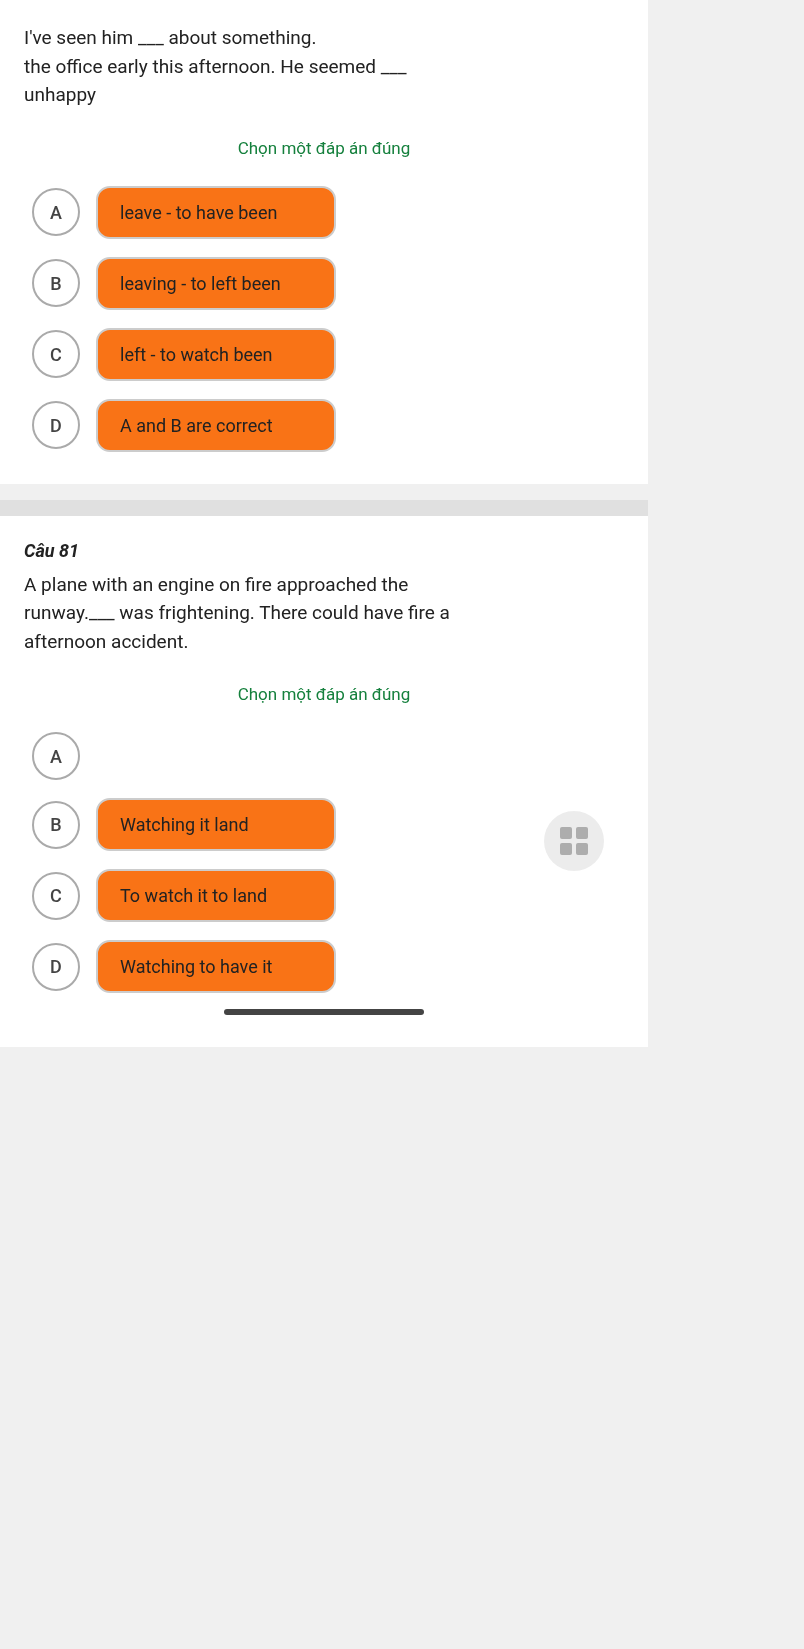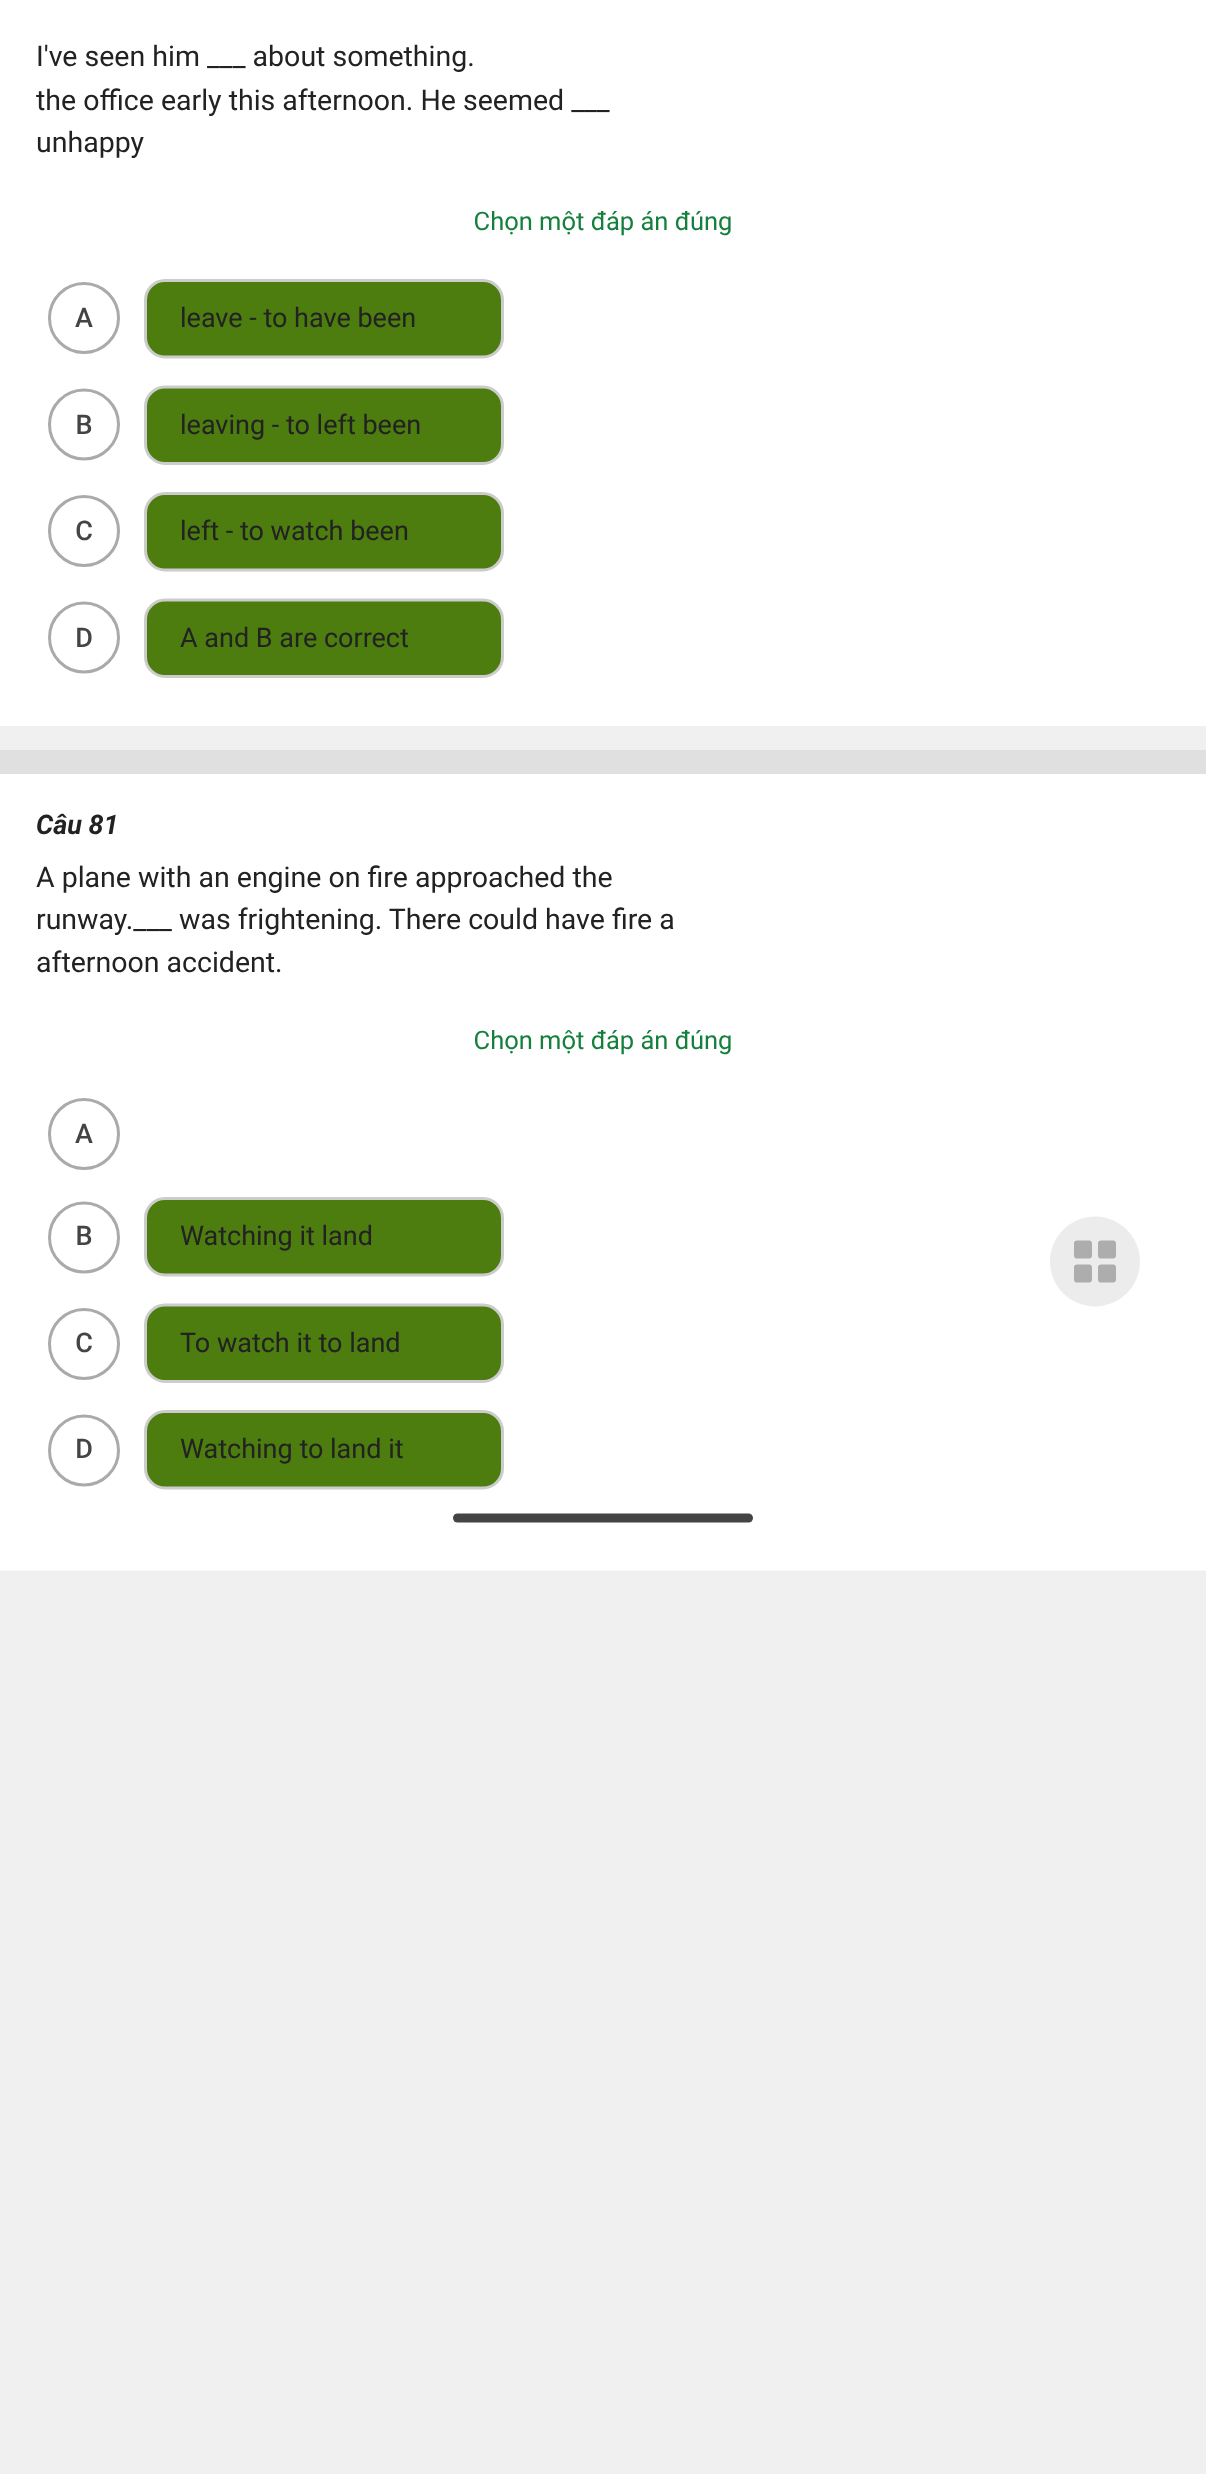--- a/index.html
+++ b/index.html
@@ -11,21 +11,21 @@
     body {
       font-family: -apple-system, BlinkMacSystemFont, 'Segoe UI', Roboto, sans-serif;
       background-color: #f0f0f0;
       width: 804px;
       min-height: 1649px;
       font-size: 18px;
       color: #222;
     }
 
     .page-wrapper {
-      width: 804px;
+      width: 648px;
       background: #f0f0f0;
     }
 
     
     .question-section {
       background: #ffffff;
       padding: 24px 24px 32px 24px;
       margin-bottom: 16px;
     }
 
@@ -71,21 +71,21 @@
       font-weight: 500;
       color: #444;
       flex-shrink: 0;
       cursor: pointer;
     }
 
     .choice-box {
       border: 2px solid #ccc;
       border-radius: 14px;
       padding: 14px 22px;
-      background: #4d7c0f;
+      background: #f97316;
       font-size: 18px;
       color: #222;
       cursor: pointer;
       min-width: 240px;
     }
 
     
     .question-label {
       font-size: 18px;
       font-weight: 700;
@@ -197,21 +197,21 @@
         </div>
       </div>
 
       <div class="choice-row">
         <div class="choice-circle">C</div>
         <div class="choice-box">To watch it to land</div>
       </div>
 
       <div class="choice-row">
         <div class="choice-circle">D</div>
-        <div class="choice-box">Watching to land it</div>
+        <div class="choice-box">Watching to have it</div>
       </div>
 
     </div>
 
     <div class="bottom-bar"></div>
 
   </div>
 
 </div>
 

